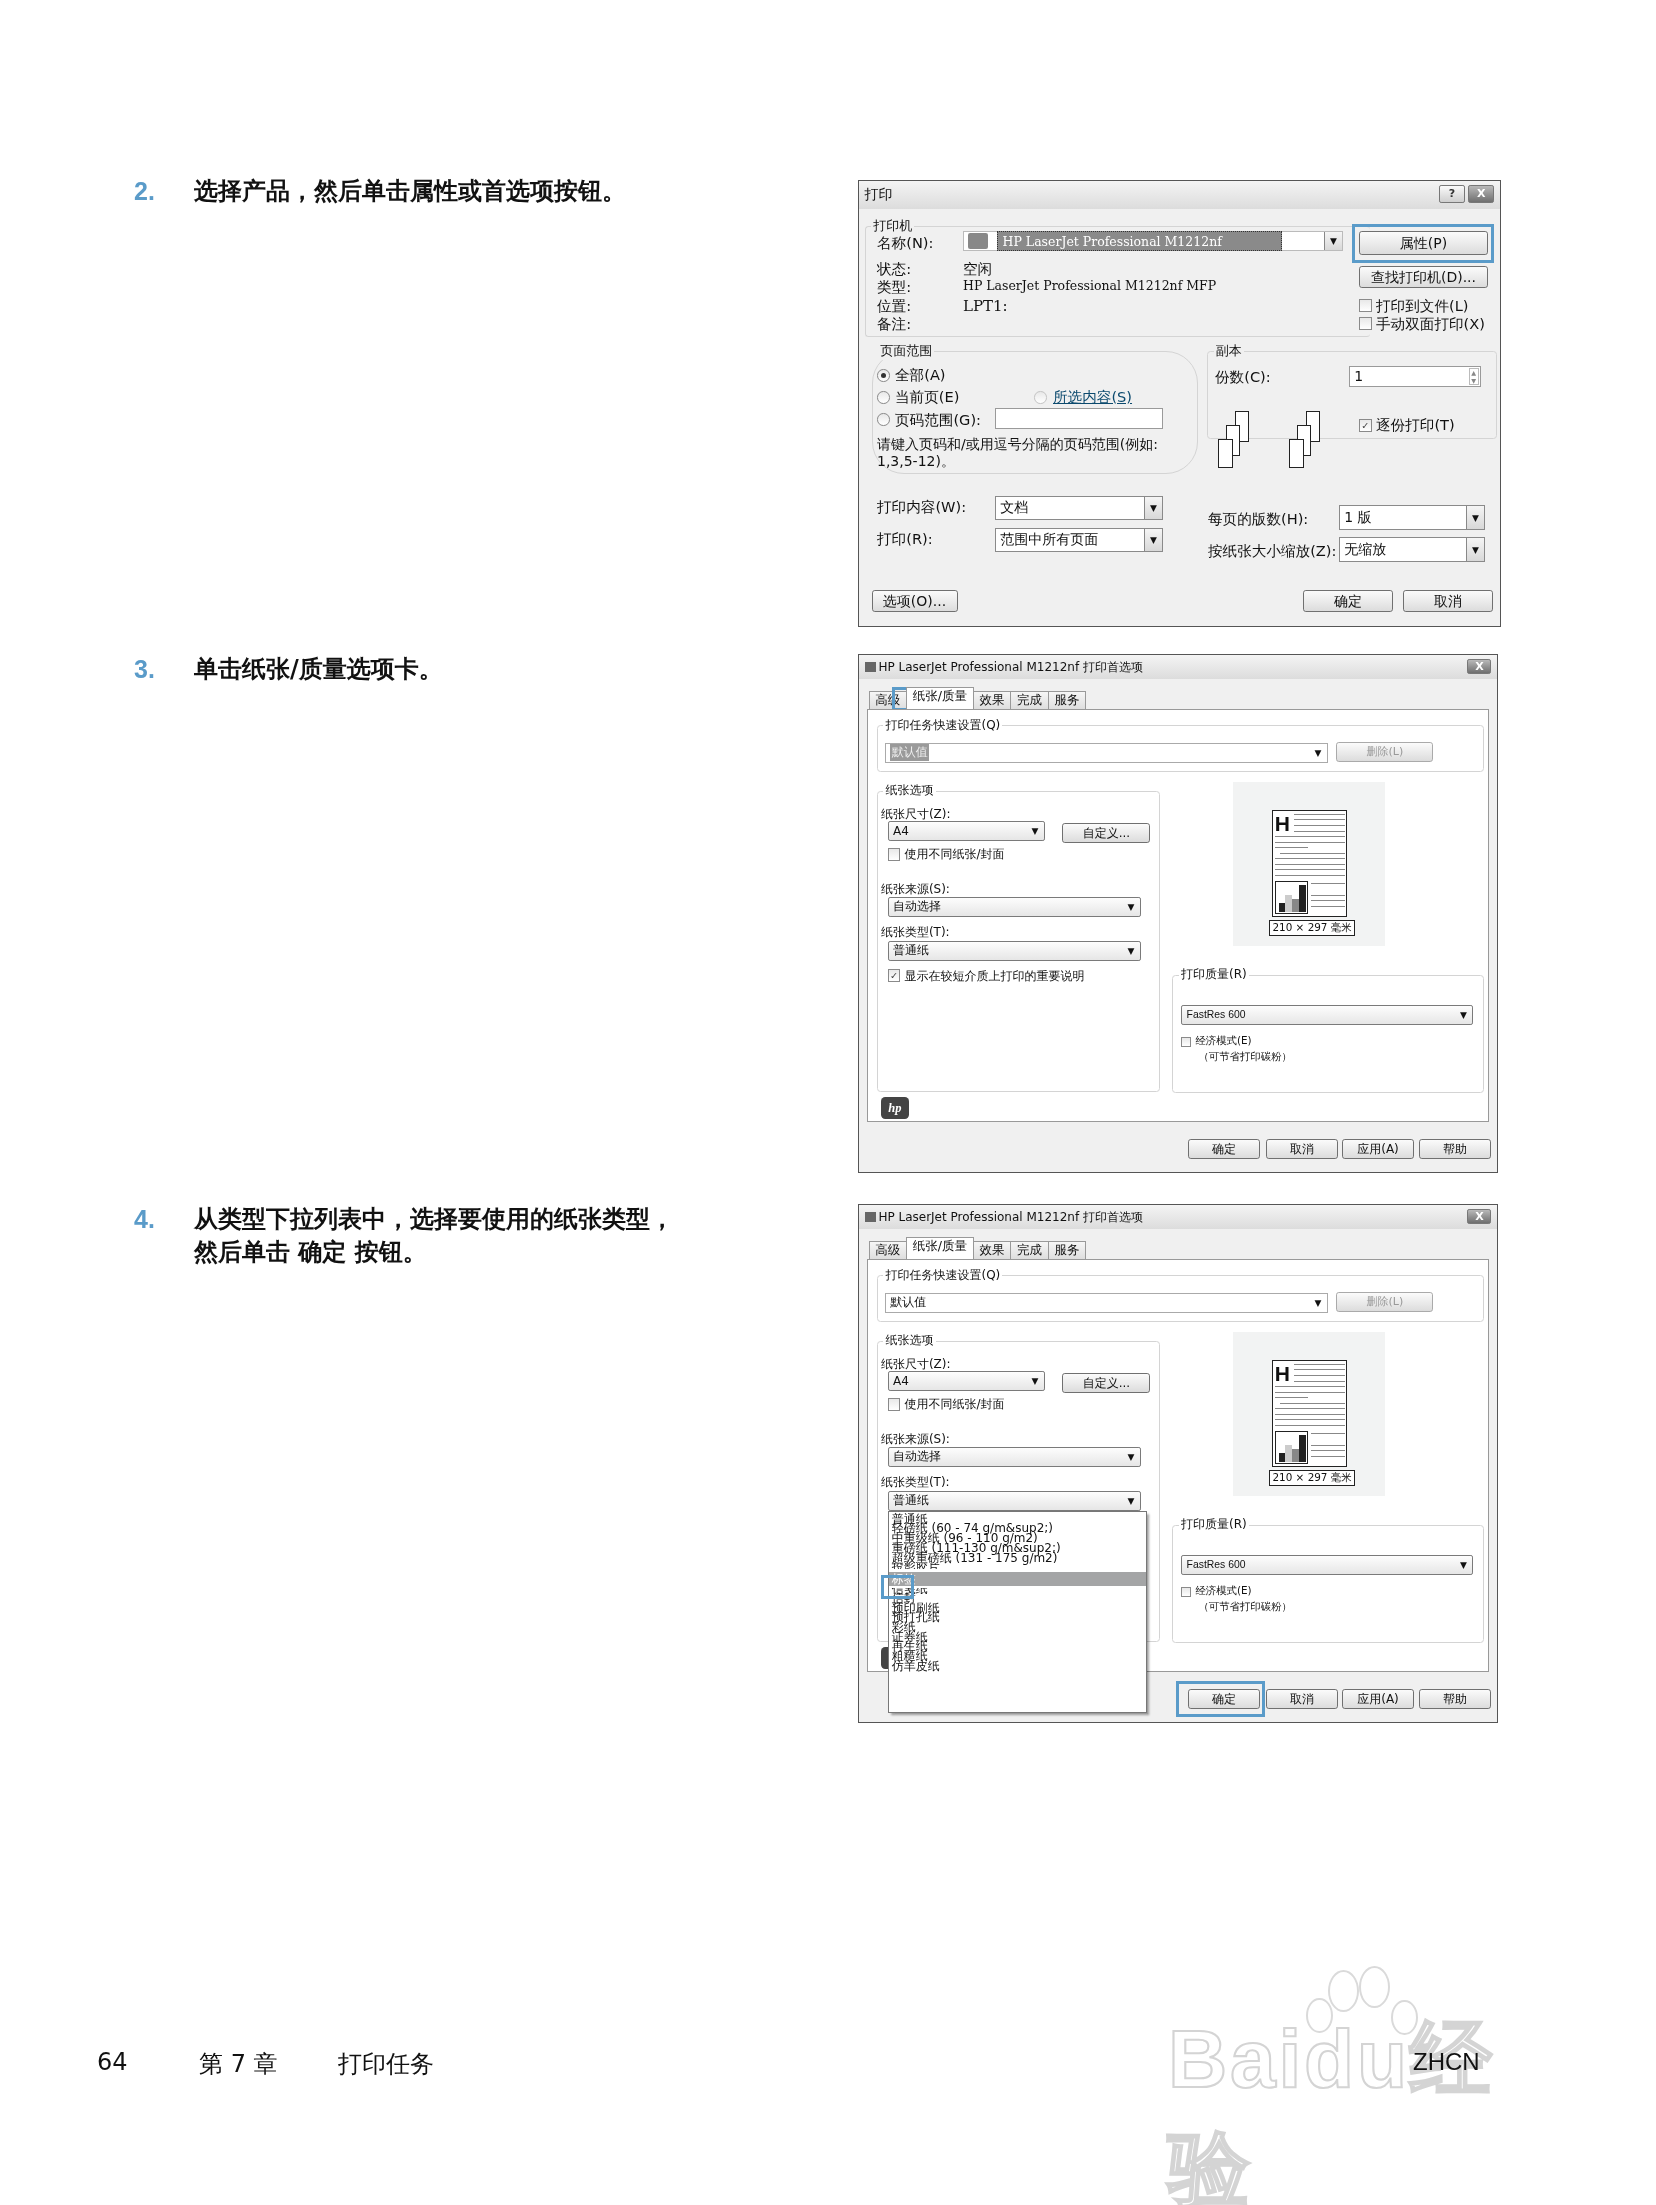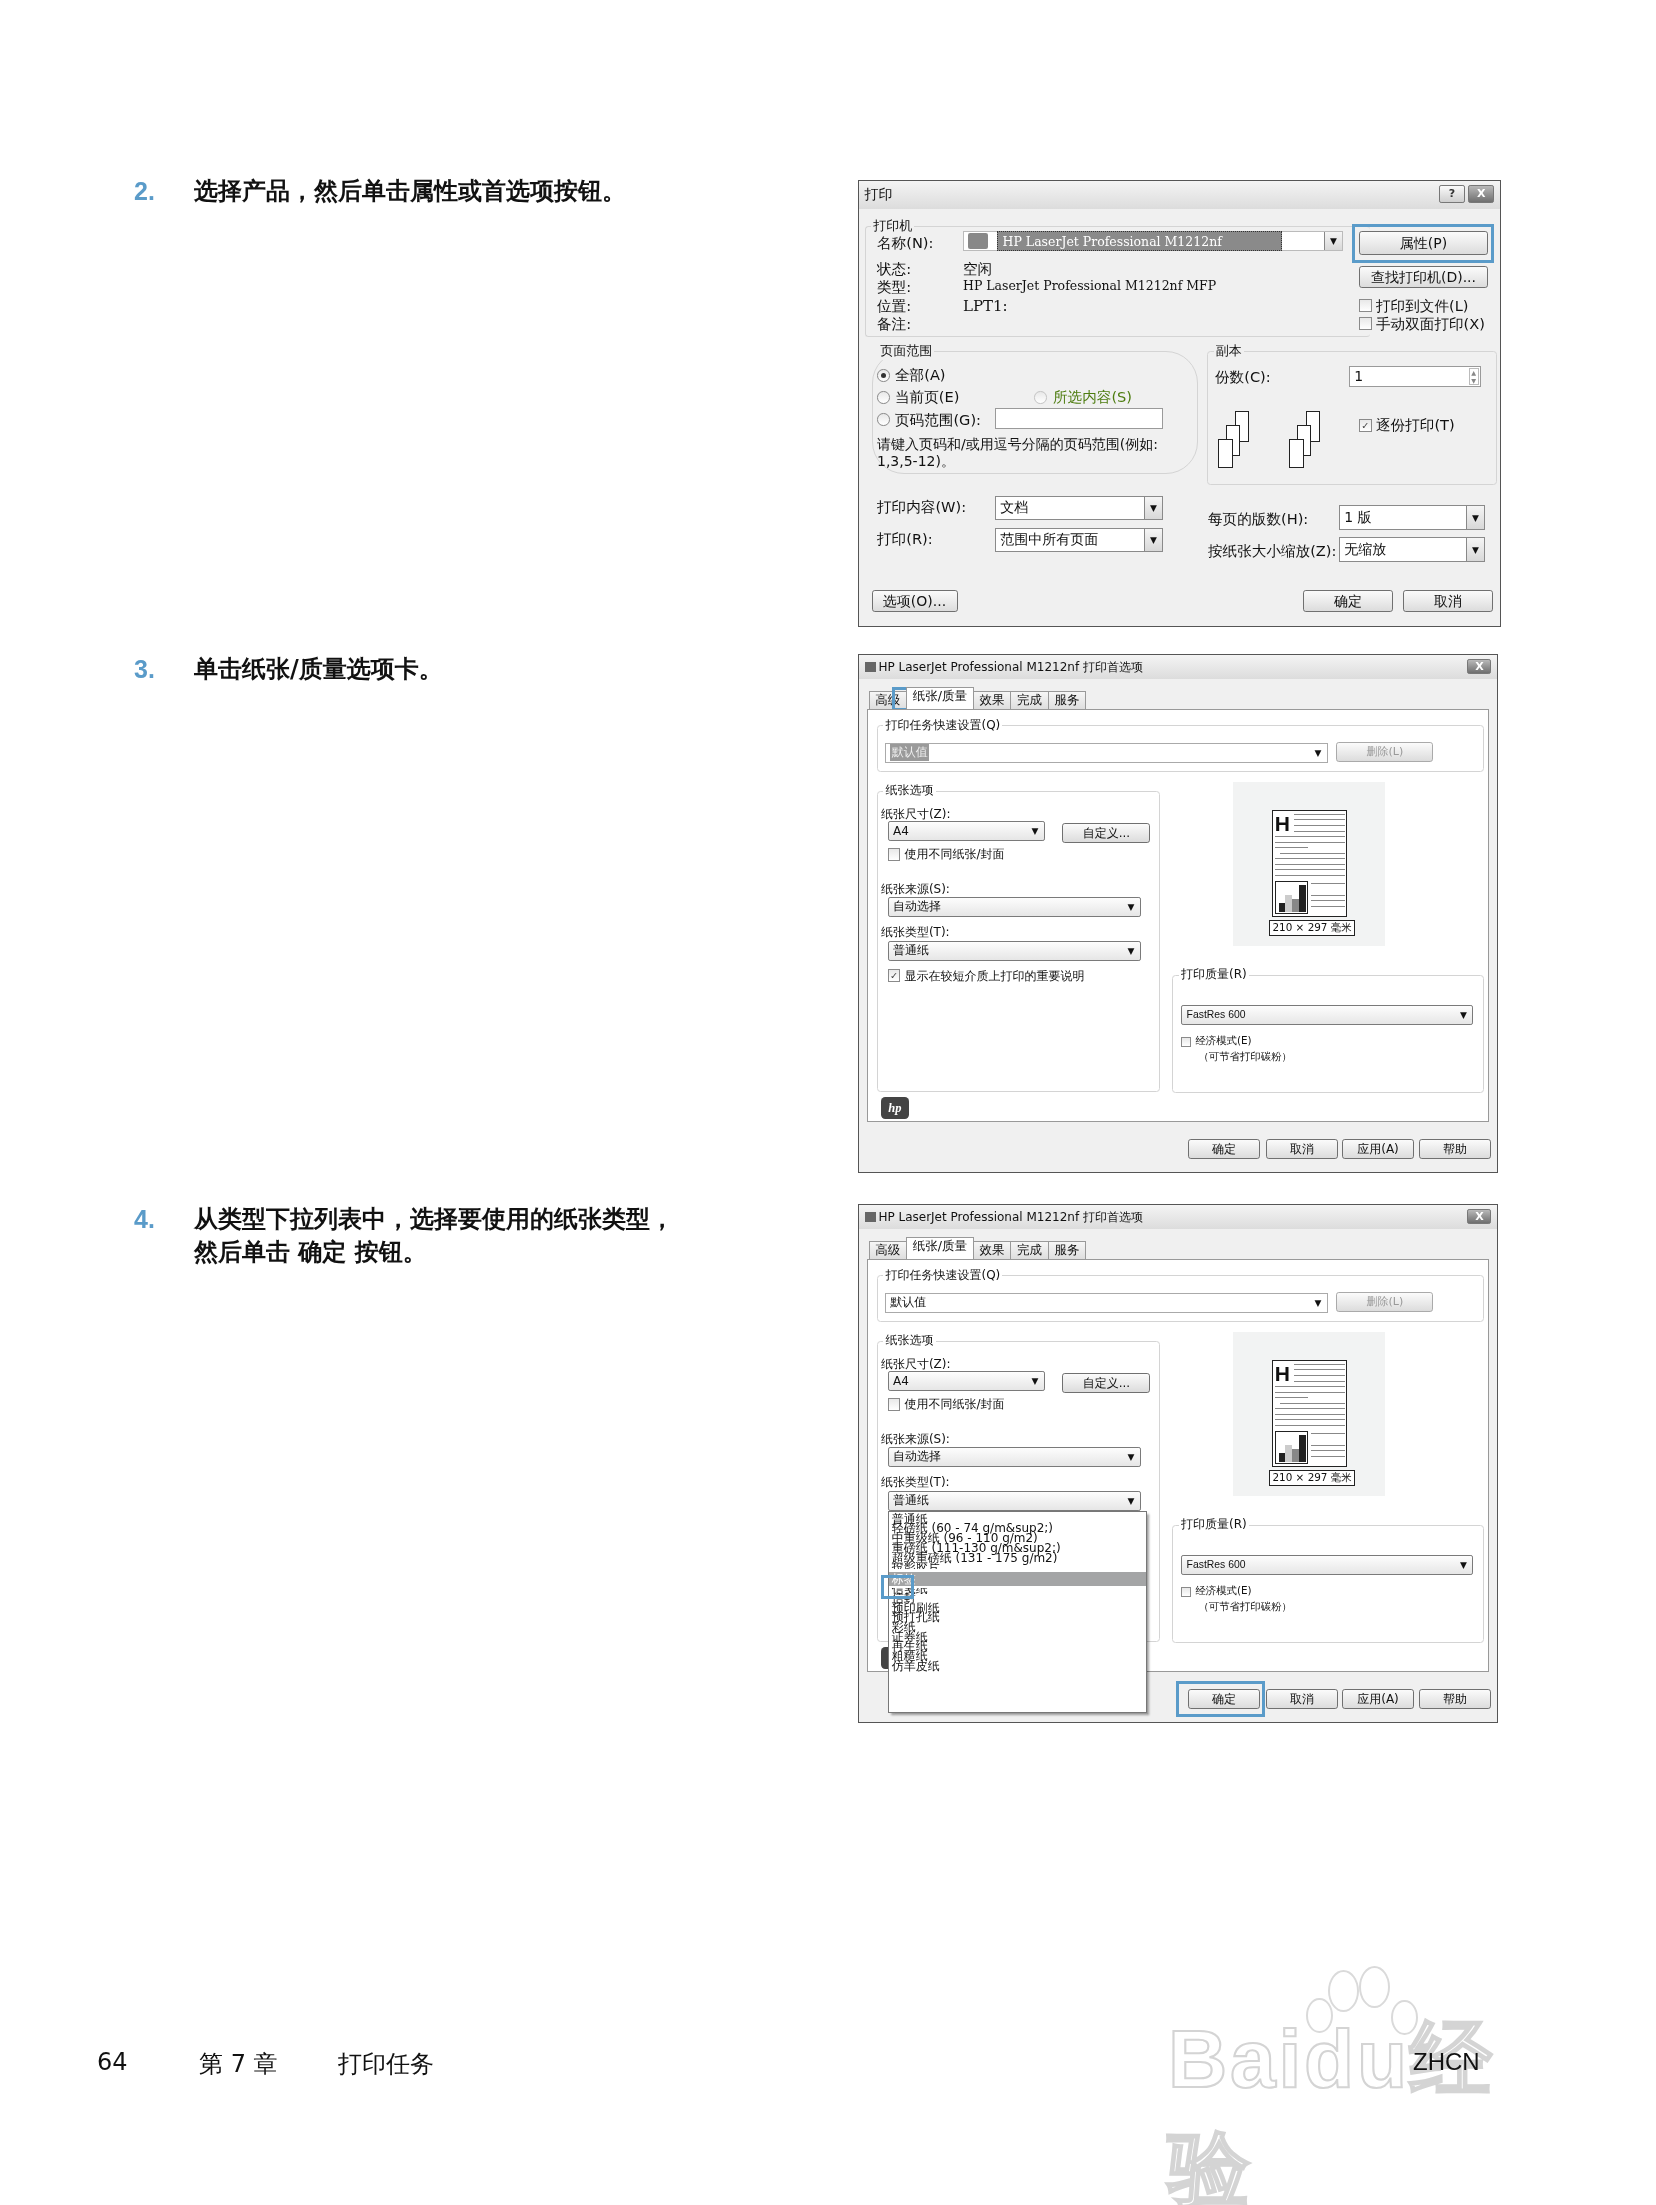--- a/index.html
+++ b/index.html
@@ -35,21 +35,21 @@
   .select { position: absolute; border: 0.7px solid #8a8a8a; background: #fff; font-size: 14px; padding-left: 4.2px; display: flex; align-items: center; }
   .select .arrow { position: absolute; right: 0; top: 0; bottom: 0; width: 18px; border-left: 0.7px solid #888; background: linear-gradient(#f5f5f5, #d8d8d8);
                    display: flex; align-items: center; justify-content: center; font-size: 9px; }
   .select.vista { border-radius: 2.1px; background: linear-gradient(#fdfdfd, #e6e6e6); border-color: #7a7a7a; }
   .select.vista .arrow { border-left: none; background: transparent; }
   .input { position: absolute; border: 0.7px solid #9a9a9a; background: #fff; font-size: 14px; padding-left: 4.2px; }
   .chk { position: absolute; width: 12.5px; height: 12.5px; border: 0.7px solid #8a8a8a; background: linear-gradient(#e8e8e8, #ffffff); font-size: 9.7px; line-height: 11px; text-align: center; color: #444; }
   .radio { position: absolute; width: 12.5px; height: 12.5px; border: 0.7px solid #8a8a8a; border-radius: 50%; background: linear-gradient(#e8e8e8, #fff); }
   .radio.on::after { content: ""; position: absolute; left: 2.8px; top: 2.8px; width: 5.6px; height: 5.6px; border-radius: 50%; background: #333; }
   .radio.disabled { border-color: #c4c4c4; }
-  .disabled-txt { color: #4d7c0f; }
+  .disabled-txt { color: #0c4a6e; text-decoration: underline; }
   .highlight-box { position: absolute; border: 3.5px solid #5a9bc9; pointer-events: none; }
 
   
   .tabs { position: absolute; left: 9.7px; top: 32px; height: 21px; display: flex; align-items: flex-end; }
   .tab { height: 18px; border: 0.7px solid #999; border-bottom: none; background: linear-gradient(#f6f6f6, #dedede); padding: 0 5.6px; font-size: 12.5px; line-height: 16.7px; margin-right: -0.7px; }
   .tab.active { height: 22px; background: #fff; position: relative; z-index: 2; }
   .panel { position: absolute; left: 8.4px; top: 52px; right: 8.4px; border: 0.7px solid #999; background: #fff; }
   .panel .group-label { background: #fff; font-size: 12px; }
   .panel .lbl { font-size: 12px; }
   .panel .select { font-size: 12px; }
@@ -122,21 +122,21 @@
   <span class="lbl" style="left:36px; top:185px;">全部(A)</span>
   <div class="radio" style="left:18px; top:210px;"></div>
   <span class="lbl" style="left:36px; top:207px;">当前页(E)</span>
   <div class="radio disabled" style="left:175px; top:210px;"></div>
   <span class="lbl disabled-txt" style="left:194px; top:207px;">所选内容(S)</span>
   <div class="radio" style="left:18px; top:232px;"></div>
   <span class="lbl" style="left:36px; top:230px;">页码范围(G):</span>
   <div class="input" style="left:136px; top:227px; width:168px; height:21px;"></div>
   <span class="lbl" style="left:18px; top:255px; width:306px; white-space:normal; line-height:16.7px; font-size:14px;">请键入页码和/或用逗号分隔的页码范围(例如: 1,3,5-12)。</span>
 
-  <div class="group" style="left:348px; top:170px; width:290px; height:134px;padding-left:44px;">
+  <div class="group" style="left:348px; top:170px; width:290px; height:88px;padding-left:44px;">
     <span class="group-label">副本</span>
   </div>
   <span class="lbl" style="left:356px; top:187px;">份数(C):</span>
   <div class="input" style="left:490px; top:185px; width:132px; height:21px; line-height:19.5px;">
     <span>1</span>
     <span style="position:absolute; right:1.4px; top:1.4px; width:9.7px; height:16.7px; border:0.7px solid #bbb; font-size:6.3px; line-height:7.7px; text-align:center; color:#888;">▲<br>▼</span>
   </div>
 
   <div style="position:absolute; left:359px; top:230px; width:209px; height:56px;">
     <div class="page-ico" style="left:16.7px; top:0; width:14px; height:31px; border-width:0.7px;"></div>

